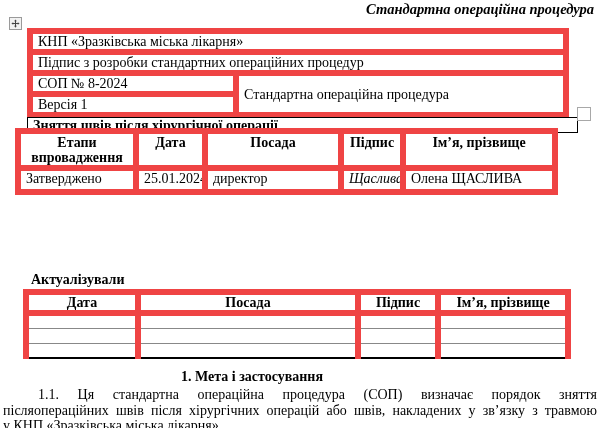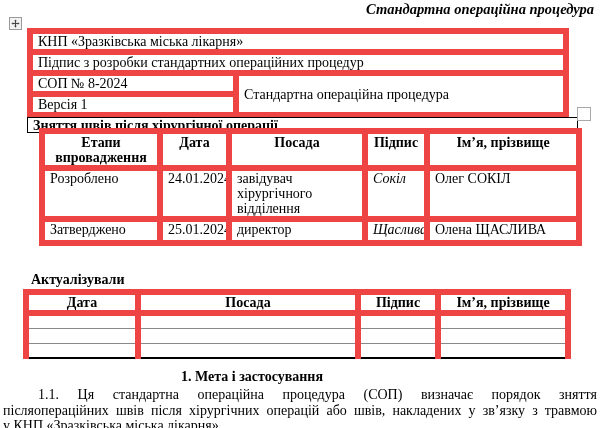--- a/index.html
+++ b/index.html
@@ -39,21 +39,21 @@
   .t1 .row-org td { height:19px; }
   .t1 .row-com td { height:16px; }
   .t1 .cell-doc-type { vertical-align:middle; }
   .t1-bold-row {
     width:551px; height:16px; margin-top:-1px;
     border:1px solid #000;
     font-weight:bold; padding:0 5px; line-height:15px;
   }
 
   
-  .t2 { position:absolute; left:39px; top:128px; width:537px; border:2px solid #000; }
+  .t2 { position:absolute; left:15px; top:128px; width:537px; border:2px solid #000; }
   .t2 th { font-weight:bold; text-align:center; vertical-align:top; padding-top:1px; }
   .t2 .r-head { height:30px; }
   .t2 .r1 { height:47px; }
   .t2 .r2 { height:33px; }
   .t2 .r3 { height:24px; }
   .t2 .sig { font-style:italic; }
 
   
   .update-label { position:absolute; left:31px; top:272px; font-weight:bold; }
   .t3 { position:absolute; left:23px; top:289px; width:542px; border:2px solid #000; }
@@ -117,27 +117,20 @@
       <col style="width:152px">
   </colgroup>
   <tbody>
       <tr class="r-head">
     <th>Етапи впровадження</th>
     <th>Дата</th>
     <th>Посада</th>
     <th>Підпис</th>
     <th>Ім’я, прізвище</th>
   </tr>
-  <tr class="r1">
-    <td>Розроблено</td>
-    <td>24.01.2024</td>
-    <td>завідувач хірургічного відділення</td>
-    <td class="sig">Сокіл</td>
-    <td>Олег СОКІЛ</td>
-  </tr>
   <tr class="r3">
     <td>Затверджено</td>
     <td>25.01.2024</td>
     <td>директор</td>
     <td class="sig">Щаслива</td>
     <td>Олена ЩАСЛИВА</td>
   </tr>
 </tbody>
   </table>
 

